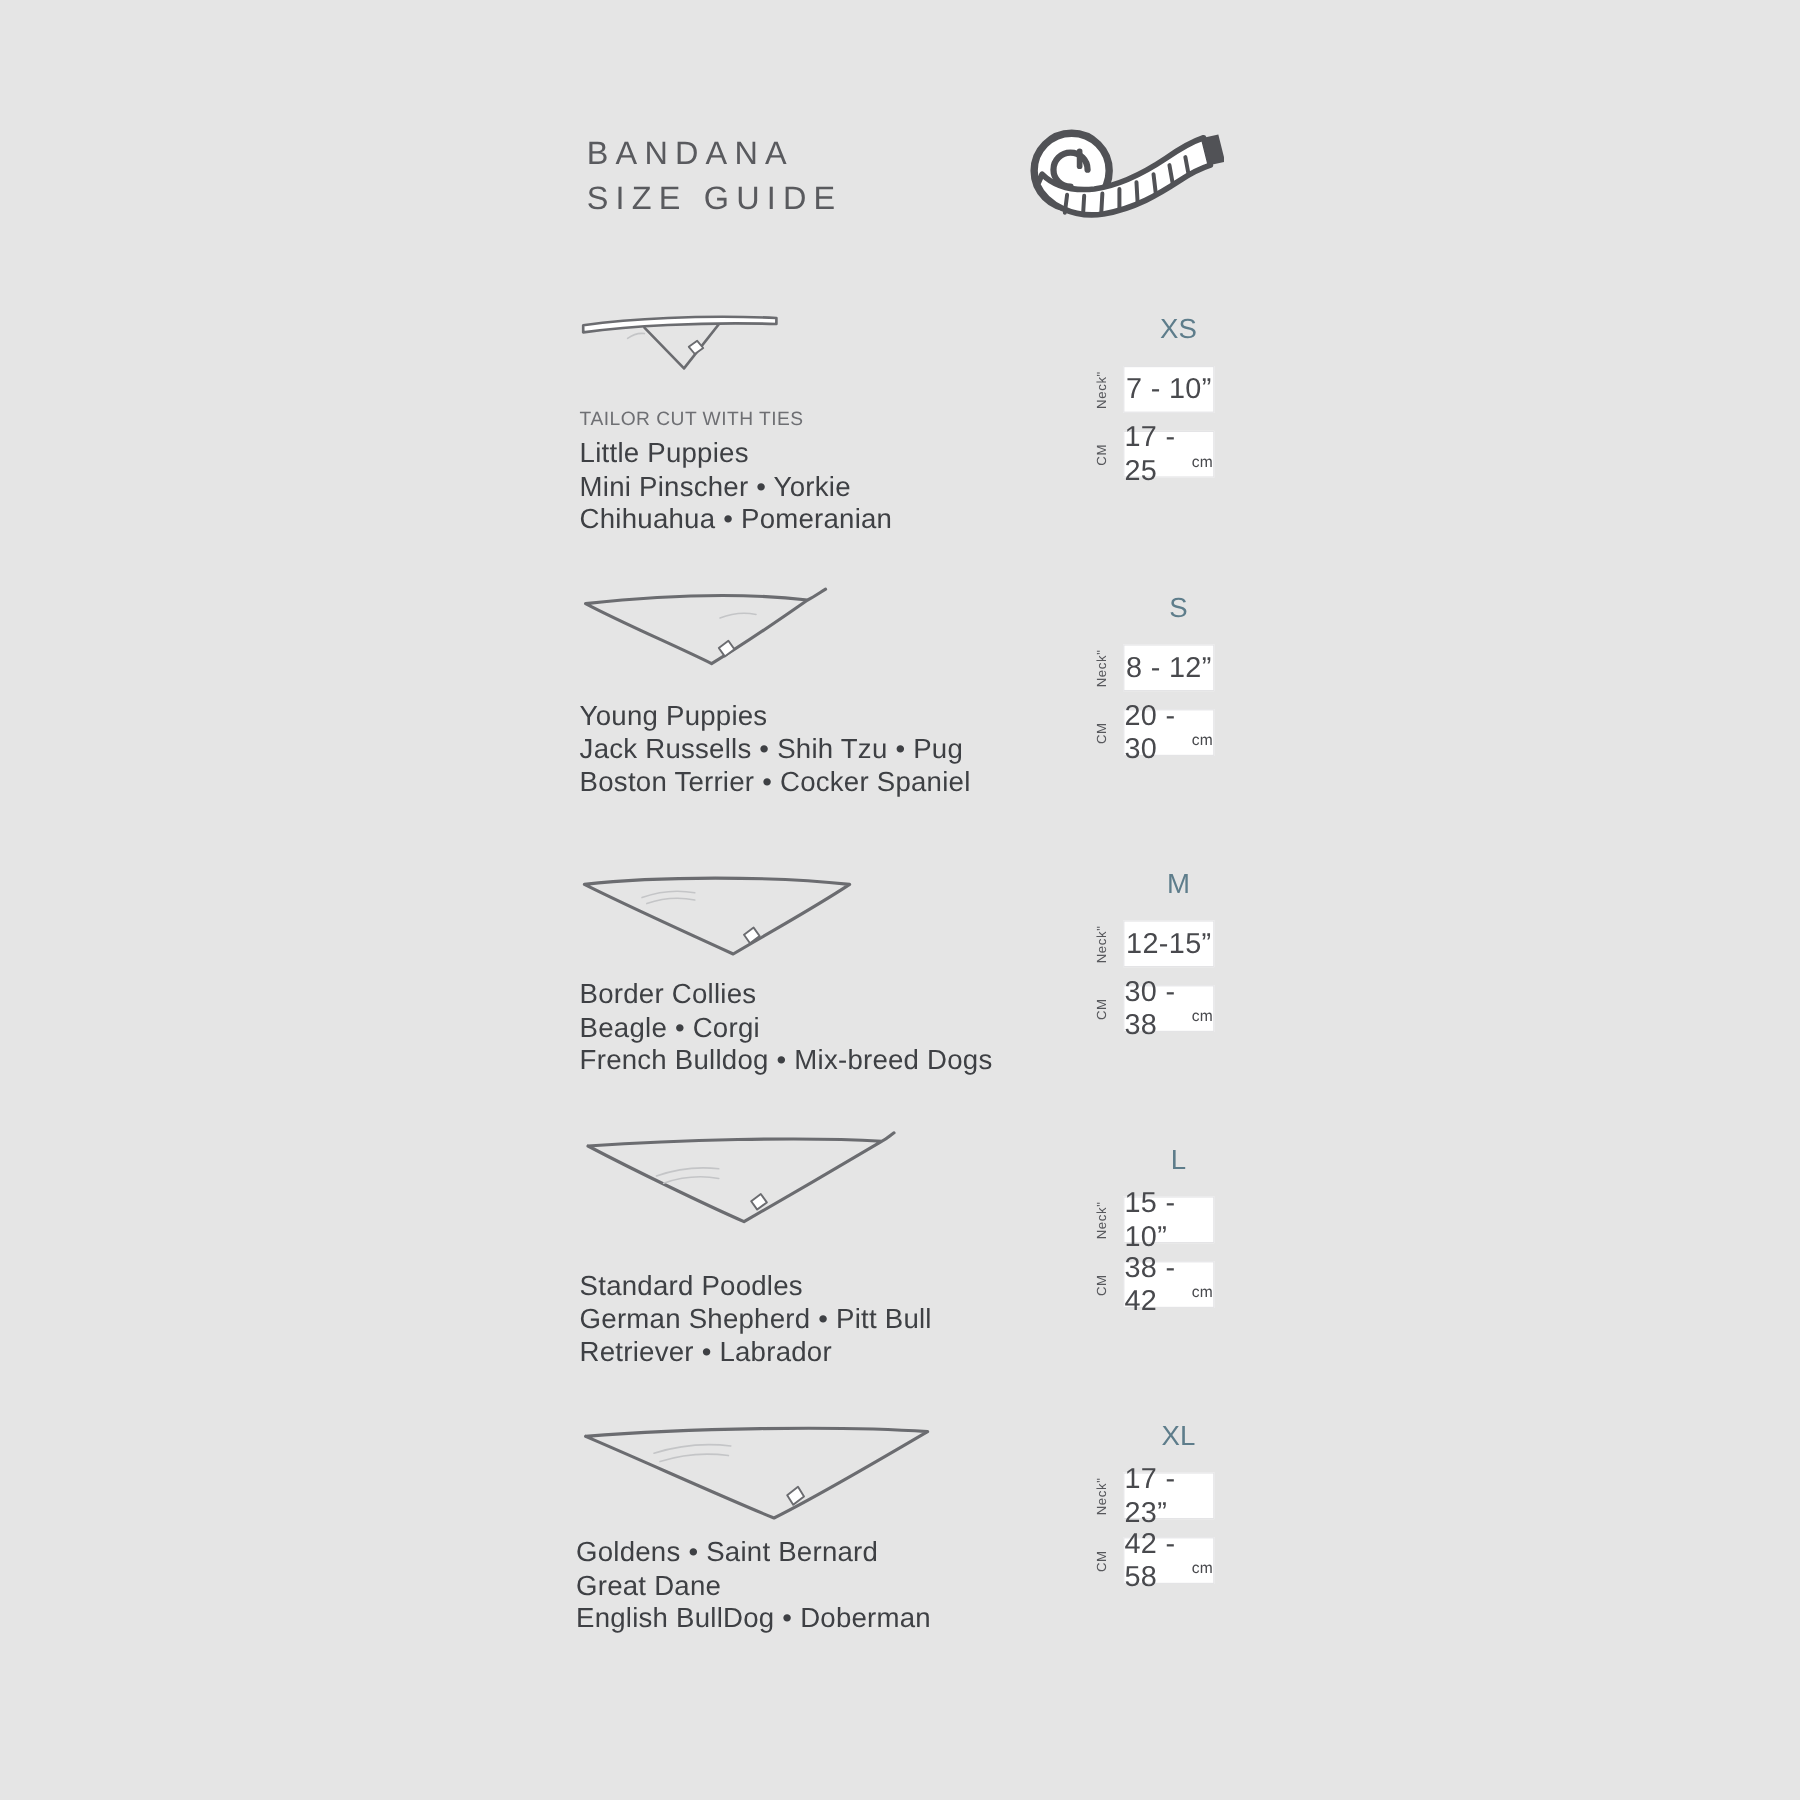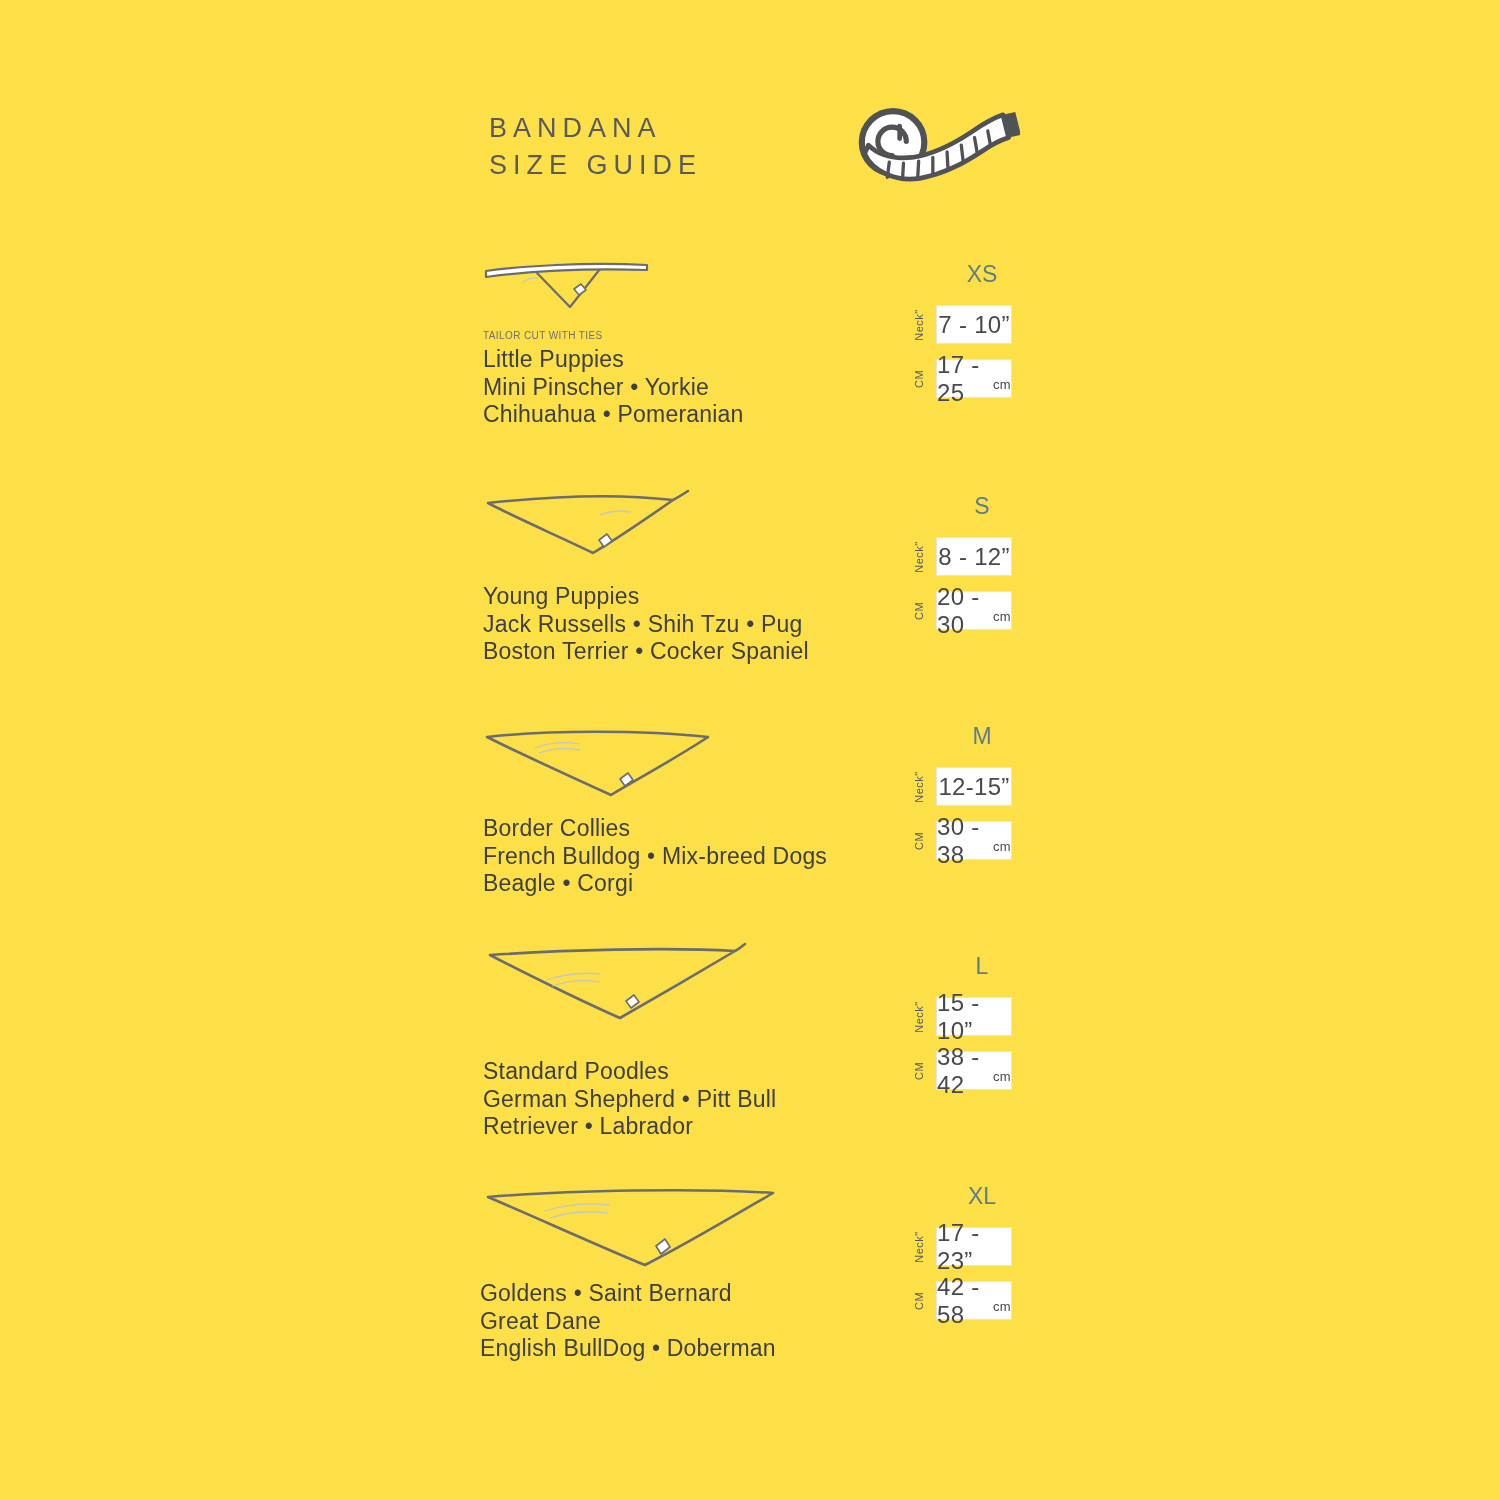--- a/index.html
+++ b/index.html
@@ -1,35 +1,35 @@
 <!DOCTYPE html>
 <html><head>
 <meta charset="utf-8">
 <style>
   html,body { margin:0; padding:0; background:#ffffff; }
   .canvas {
-    position:relative; width:1500px; height:1500px; background:#fde047;
+    position:relative; width:1500px; height:1500px; background:#e5e5e5;
     font-family:"Liberation Sans", sans-serif; overflow:hidden;
   }
   
   .title {
     position:absolute; left:489px; top:110px;
     font-size:27px; line-height:37px; letter-spacing:6px;
     color:#595a5e; font-weight:400;
   }
   .tape { position:absolute; left:840px; top:94px; }
 
   
   .row { position:absolute; left:483px; width:560px; }
   .row-0 { top:256px; } .row-1 { top:488px; } .row-2 { top:720px; }
   .row-3 { top:942px; } .row-4 { top:1183px; }
   .row-4 { left:480px; }
   .bandana { display:block; }
   .note {
-    font-size:10px; letter-spacing:0.4px; color:#6e6f73; margin-top:12px;
+    font-size:16px; letter-spacing:0.4px; color:#6e6f73; margin-top:23px;
   }
   .desc { font-size:23px; line-height:27.5px; color:#3e4044; letter-spacing:0.2px; }
   .row-0 .desc { margin-top:5px; }
   .row-1 .desc { margin-top:15px; }
   .row-2 .desc { margin-top:9px; }
   .row-3 .desc { margin-top:24px; }
   .row-4 .desc { margin-top:5px; }
 
   
   .size-col { position:absolute; left:902px; width:130px; }
@@ -163,22 +163,22 @@
   </aside>
 
   <section class="row row-2">
     <svg class="bandana" width="232" height="86" viewBox="0 0 232 86">
       <path class="outline" d="M4,17 C65,10 160,10 225,17 M4,17 C38,34 95,60 128,75 C160,56 198,35 225,17"></path>
       <path class="fold" d="M52,28 q22,-8 44,-4 M56,33 q20,-7 40,-3"></path>
       <path class="tag" d="M137,59 l8,-6 l5,7 l-8,6 Z"></path>
     </svg>
     <div class="desc">
       <div>Border Collies</div>
+      <div>Beagle • Corgi</div>
       <div>French Bulldog • Mix-breed Dogs</div>
-      <div>Beagle • Corgi</div>
     </div>
   </section>
 
   <aside class="size-col col-2">
     <div class="size-code">M</div>
     <div class="unit-row first">
       <div class="unit-label">
           <span>Neck"</span>
         </div>
       <div class="value-box">

